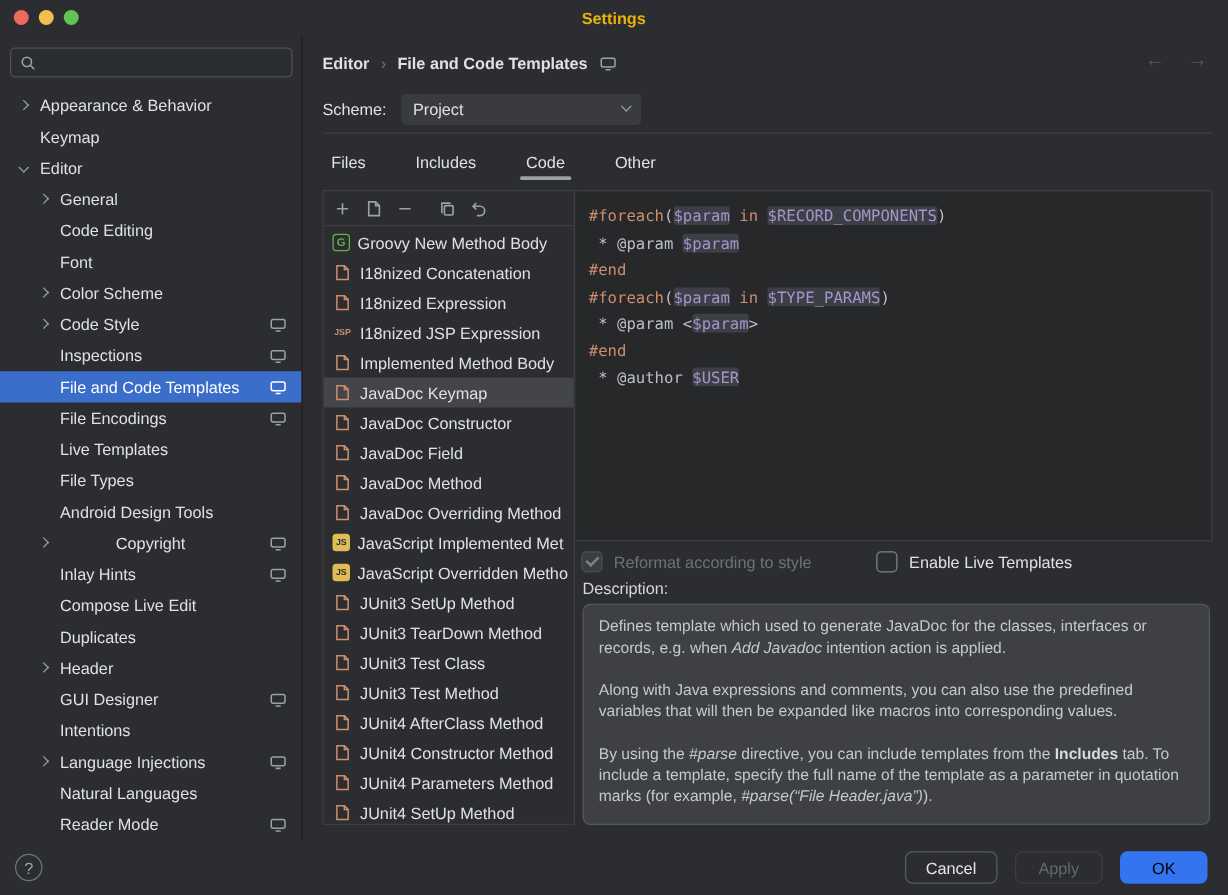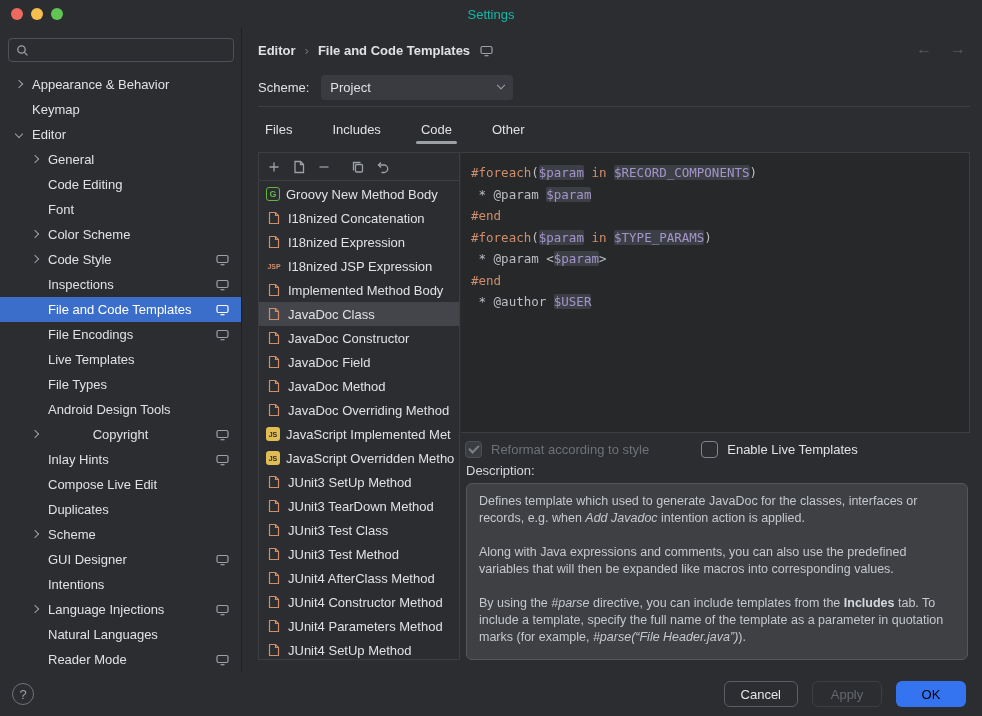--- a/index.html
+++ b/index.html
@@ -13,21 +13,21 @@
     position:relative;
     -webkit-font-smoothing:antialiased;
   }
 
   
   .titlebar { position:absolute; top:0; left:0; right:0; height:28px;
     display:flex; align-items:center; justify-content:center; }
   .lights { position:absolute; left:11px; top:8px; display:flex; gap:8px; }
   .light { width:12px; height:12px; border-radius:50%; }
   .light.red { background:#ec6a5e; } .light.yellow { background:#f5bf4f; } .light.green { background:#61c554; }
-  .win-title { font-weight:400; color:#14b8a6; }
+  .win-title { font-weight:700; color:#eab308; }
 
   
   .sidebar { position:absolute; top:28px; left:0; width:242px; bottom:44px;
     border-right:1px solid #1e1f22; }
   .search { position:absolute; top:10px; left:8px; width:226px; height:24px;
     border:1px solid #4e5157; border-radius:4px; display:flex; align-items:center;
     padding:0 7px; color:#9da0a8; gap:6px; background:#2b2d30; }
   .search input { flex:1; background:transparent; border:none; outline:none;
     color:#dfe1e5; font-family:inherit; font-size:13px; }
   .tree { position:absolute; top:44px; left:0; right:0; }
@@ -228,21 +228,21 @@
           </svg></span>
       </div>
       <div class="ti" style="padding-left: 48px;">
         <span>Compose Live Edit</span>
       </div>
       <div class="ti" style="padding-left: 48px;">
         <span>Duplicates</span>
       </div>
       <div class="ti" style="padding-left: 48px;">
         <span class="chev right" style="left: 32px;"></span>
-        <span>Scheme</span>
+        <span>Header</span>
       </div>
       <div class="ti" style="padding-left: 48px;">
         <span>GUI Designer</span>
         <span class="badge"><svg width="13" height="12" viewBox="0 0 13 12" fill="none" stroke="currentColor" stroke-width="1.2">
             <rect x="1" y="1.5" width="11" height="7" rx="1.5"></rect>
             <path d="M4.5 10.7h4"></path>
           </svg></span>
       </div>
       <div class="ti" style="padding-left: 48px;">
         <span>Intentions</span>
@@ -365,21 +365,21 @@
             </span>
             <span>Implemented Method Body</span>
           </div>
           <div class="li selected">
             <span class="fic">
               <svg width="12" height="14" viewBox="0 0 12 14" fill="none" stroke="#cf8e6d" stroke-width="1.2">
                 <path d="M1.5 1.5h6l3 3v8h-9z"></path>
                 <path d="M7.5 1.5v3h3"></path>
               </svg>
             </span>
-            <span>JavaDoc Class</span>
+            <span>JavaDoc Keymap</span>
           </div>
           <div class="li">
             <span class="fic">
               <svg width="12" height="14" viewBox="0 0 12 14" fill="none" stroke="#cf8e6d" stroke-width="1.2">
                 <path d="M1.5 1.5h6l3 3v8h-9z"></path>
                 <path d="M7.5 1.5v3h3"></path>
               </svg>
             </span>
             <span>JavaDoc Constructor</span>
           </div>

